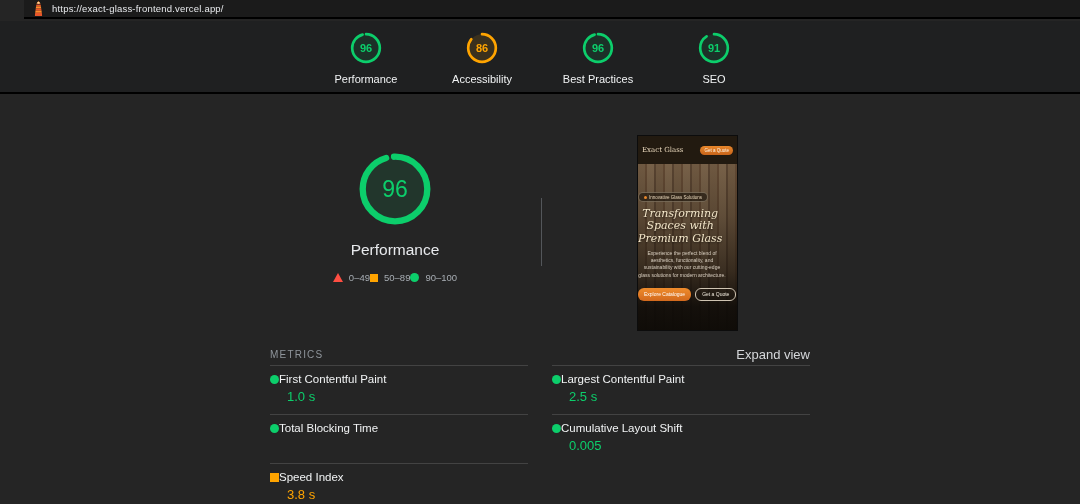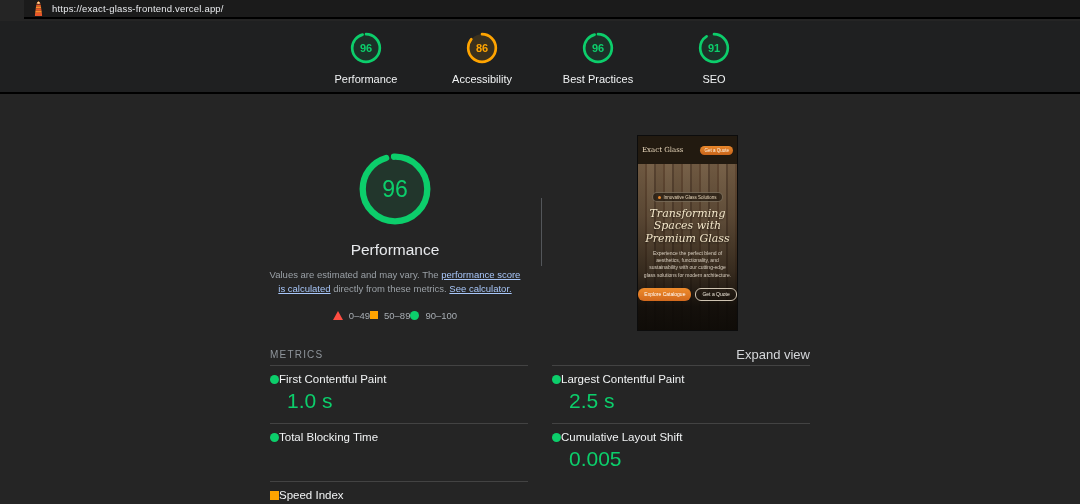--- a/index.html
+++ b/index.html
@@ -52,21 +52,21 @@
            outline:1px solid #0c0c0c; overflow:hidden; cursor:pointer; }
   .t-header { height:28px; background:#221a10; display:flex; align-items:center;
               justify-content:space-between; padding:0 4px; }
   .t-brand { font-family:"DejaVu Serif","Liberation Serif",serif; font-size:7px; color:#ead9bd; white-space:nowrap; }
   .t-hbtn { background:linear-gradient(#e8872b,#c8641a); color:#fff7ec; font-size:4.5px; padding:2px 4px;
             border-radius:5px; white-space:nowrap; }
   .t-hero { position:relative; height:174px;
             background:repeating-linear-gradient(90deg,#8a6f52 0 7px,#77593f 7px 9px,#957a5c 9px 16px,#6b523c 16px 18px); }
   .t-hero::before { content:""; position:absolute; inset:0;
             background:linear-gradient(180deg,rgba(30,22,14,.25) 0%,rgba(30,22,14,.45) 30%,rgba(22,16,10,.72) 62%,rgba(13,10,7,.94) 82%,#0e0b07 100%); }
-  .t-hero-inner { position:relative; display:flex; flex-direction:column; align-items:center; text-align:center; padding-top:28px; }
+  .t-hero-inner { position:relative; display:flex; flex-direction:column; align-items:flex-start; text-align:center; padding-top:28px; }
   .t-badge { display:flex; align-items:center; gap:2px; background:rgba(34,26,17,.72); border:1px solid rgba(234,217,189,.35);
              color:#ead9bd; font-size:4.5px; padding:1.5px 5px; border-radius:6px; white-space:nowrap; }
   .t-badge .dot { width:3px; height:3px; border-radius:50%; background:#e8872b; }
   .t-heading { margin-top:6px; font-family:"DejaVu Serif","Liberation Serif",serif; font-style:italic;
                font-size:11px; line-height:1.12; color:#f3e6c9; text-shadow:0 1px 2px rgba(0,0,0,.5); }
   .t-body { margin-top:5px; font-size:5px; line-height:1.45; color:#d9cfc0; width:88px; }
   .t-ctas { margin-top:9px; display:flex; gap:4px; }
   .t-cta1 { background:linear-gradient(#ef8c2c,#d2691d); color:#fff; font-size:5px; padding:3px 6px; border-radius:6px; white-space:nowrap; }
   .t-cta2 { border:1px solid #cfc4b2; color:#f0e9dc; font-size:5px; padding:2.5px 6px; border-radius:6px; white-space:nowrap; }
 
@@ -76,21 +76,21 @@
   .m-title { font-size:10px; letter-spacing:1.2px; color:#8f959b; }
   .m-expand { font-size:13px; color:#d5d7da; cursor:pointer; background:none; border:none;
               font-family:Liberation Sans, sans-serif; }
   .m-grid { display:grid; grid-template-columns:1fr 1fr; column-gap:24px; }
   .metric { border-top:1px solid rgba(255,255,255,.14); padding:7px 0 10px; }
   .metric-head { display:flex; align-items:center; }
   .m-icon { width:9px; height:9px; background:var(--c); flex:0 0 auto; }
   [data-level="good"] .m-icon { border-radius:50%; }
   [data-level="average"] .m-icon { border-radius:0; }
   .m-label { font-size:11.5px; color:#f1f3f4; }
-  .m-value { margin:4px 0 0 17px; font-size:21px; color:var(--c); }
+  .m-value { margin:4px 0 0 17px; font-size:13px; color:var(--c); }
 </style>
 </head>
 <body>
 
 <div class="app">
 
   <div class="urlbar">
     <svg width="13" height="15" viewBox="0 0 24 28">
       <defs>
           <clipPath id="lh">
@@ -159,21 +159,20 @@
 
   <div class="perf-block" data-level="good">
     <div class="bigring">
       <svg viewBox="0 0 64 64">
           <circle class="gauge-bg" cx="32" cy="32" r="26.5"></circle>
         <circle class="arc" cx="32" cy="32" r="26.5" stroke-width="5.2" pathLength="100" transform="rotate(-90 32 32)" stroke-dasharray="96 4"></circle>
         </svg>
       <span class="score-num">96</span>
     </div>
     <div class="perf-title">Performance</div>
-    <p class="disclaimer"><span>Values are estimated and may vary. The </span><a>performance score is calculated</a><span> directly from these metrics. </span><a>See calculator.</a></p>
     <div class="legend">
       <span class="item">
         <span class="tri"></span>
         <span>0–49</span>
       </span>
       <span class="item">
         <span class="sq"></span>
         <span>50–89</span>
       </span>
       <span class="item">

